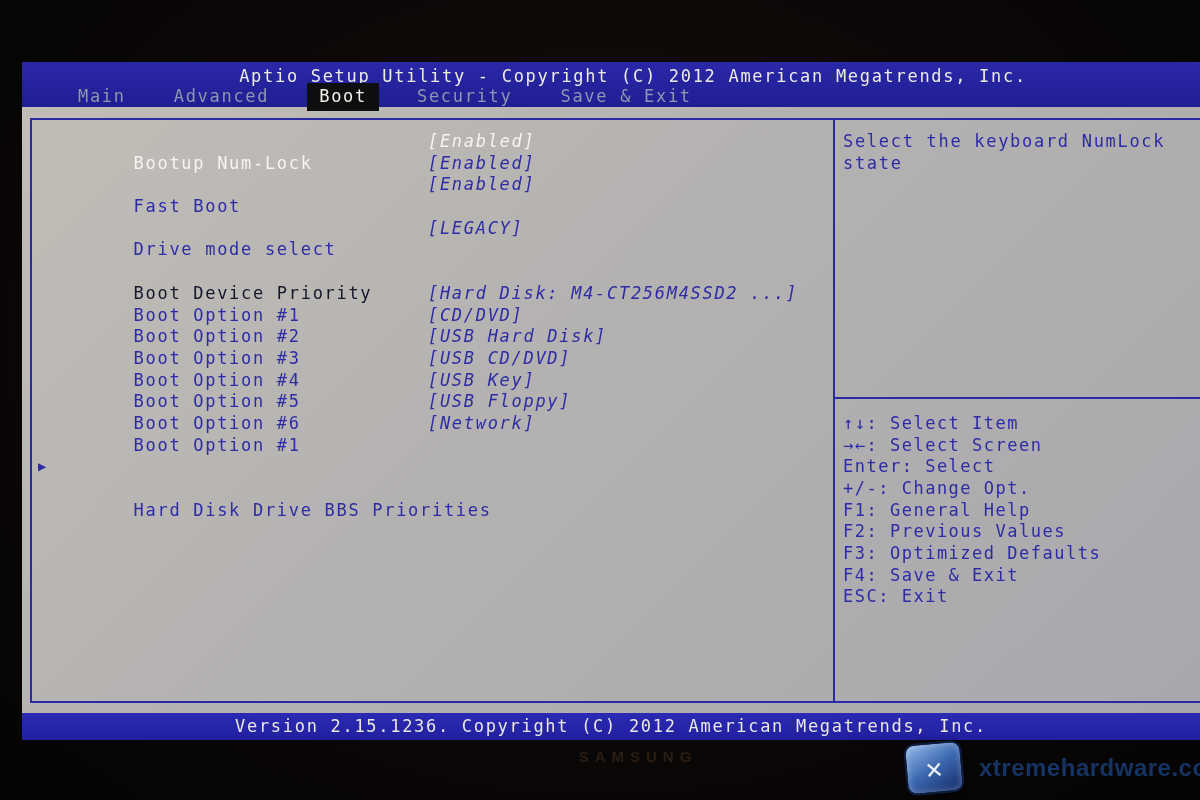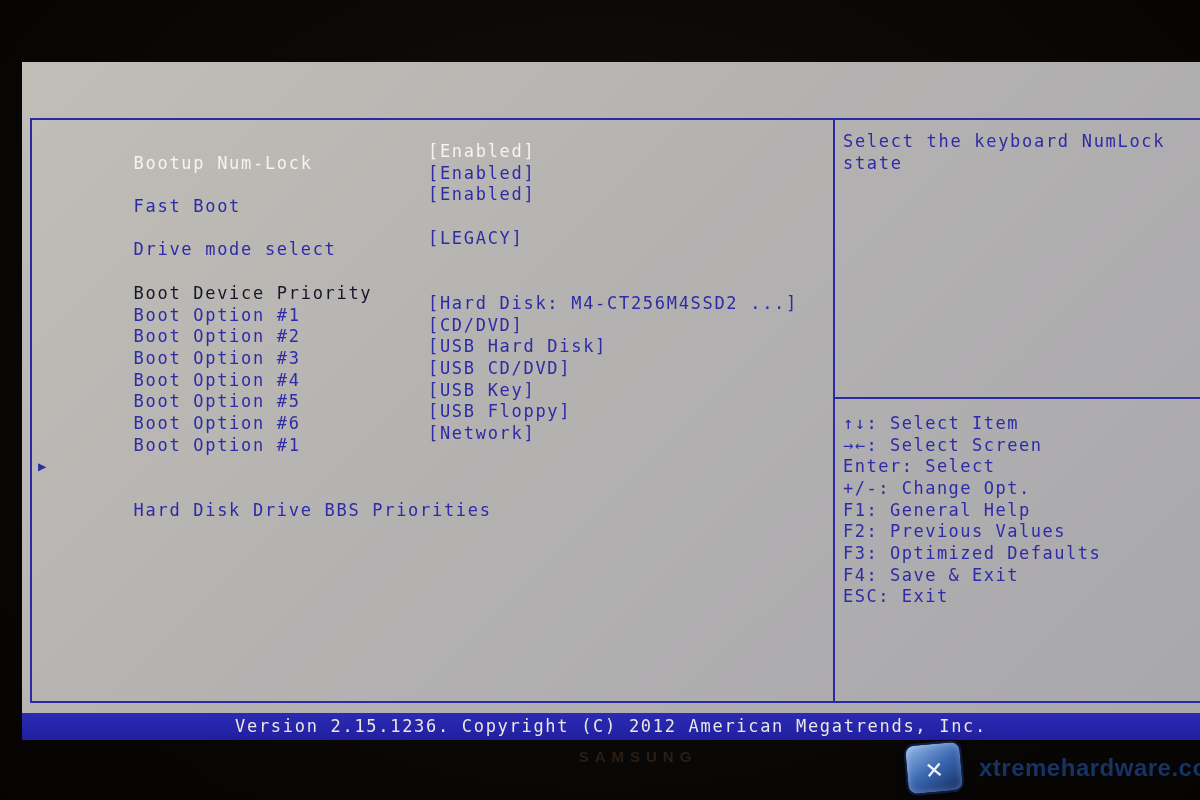--- a/index.html
+++ b/index.html
@@ -38,21 +38,21 @@
     border:2px solid #2b2aa4;border-right:none;
   }
   .v-divider{position:absolute;left:811px;top:58px;width:2px;height:581px;background:#2b2aa4;}
   .h-divider{position:absolute;left:813px;top:335px;width:365px;height:2px;background:#2b2aa4;}
   
   .menu{position:absolute;left:40px;top:69px;width:760px;}
   .row{
     position:relative;height:21.7px;line-height:21.7px;
     font-size:17px;letter-spacing:1.7px;color:#2d2ba6;white-space:pre;
   }
-  .row .value{position:absolute;left:366px;top:10px;}
+  .row .value{position:absolute;left:366px;top:0;font-style:italic;}
   .row.selected{color:#f5f4ef;}
   .row.section{color:#17172c;}
   .submenu-marker{position:absolute;left:-24px;top:0;font-size:14px;}
   
   .help-desc{
     position:absolute;left:821px;top:69px;width:345px;
     font-size:17px;letter-spacing:1.7px;line-height:21.7px;color:#2d2ba6;
   }
   .legend{position:absolute;left:821px;top:351px;}
   .legend-row{
@@ -83,20 +83,30 @@
   .wm-text{
     color:#17396f;font-size:24px;font-weight:bold;letter-spacing:0.5px;opacity:0.9;
     font-family:"Liberation Sans", sans-serif;
   }
 </style>
 </head>
 <body>
 
 <div class="screen">
 
+  <div class="header-bar">
+    <div class="header-title">Aptio Setup Utility - Copyright (C) 2012 American Megatrends, Inc.</div>
+    <div class="tab-row">
+      <div class="tab">Main</div>
+      <div class="tab">Advanced</div>
+      <div class="tab active">Boot</div>
+      <div class="tab">Security</div>
+      <div class="tab">Save &amp; Exit</div>
+    </div>
+  </div>
 
   <div class="content-box"></div>
   <div class="v-divider"></div>
   <div class="h-divider"></div>
 
   <div class="menu">
     <div class="row selected">
       <span class="label">Bootup Num-Lock</span>
       <span class="value">[Enabled]</span>
     </div>

